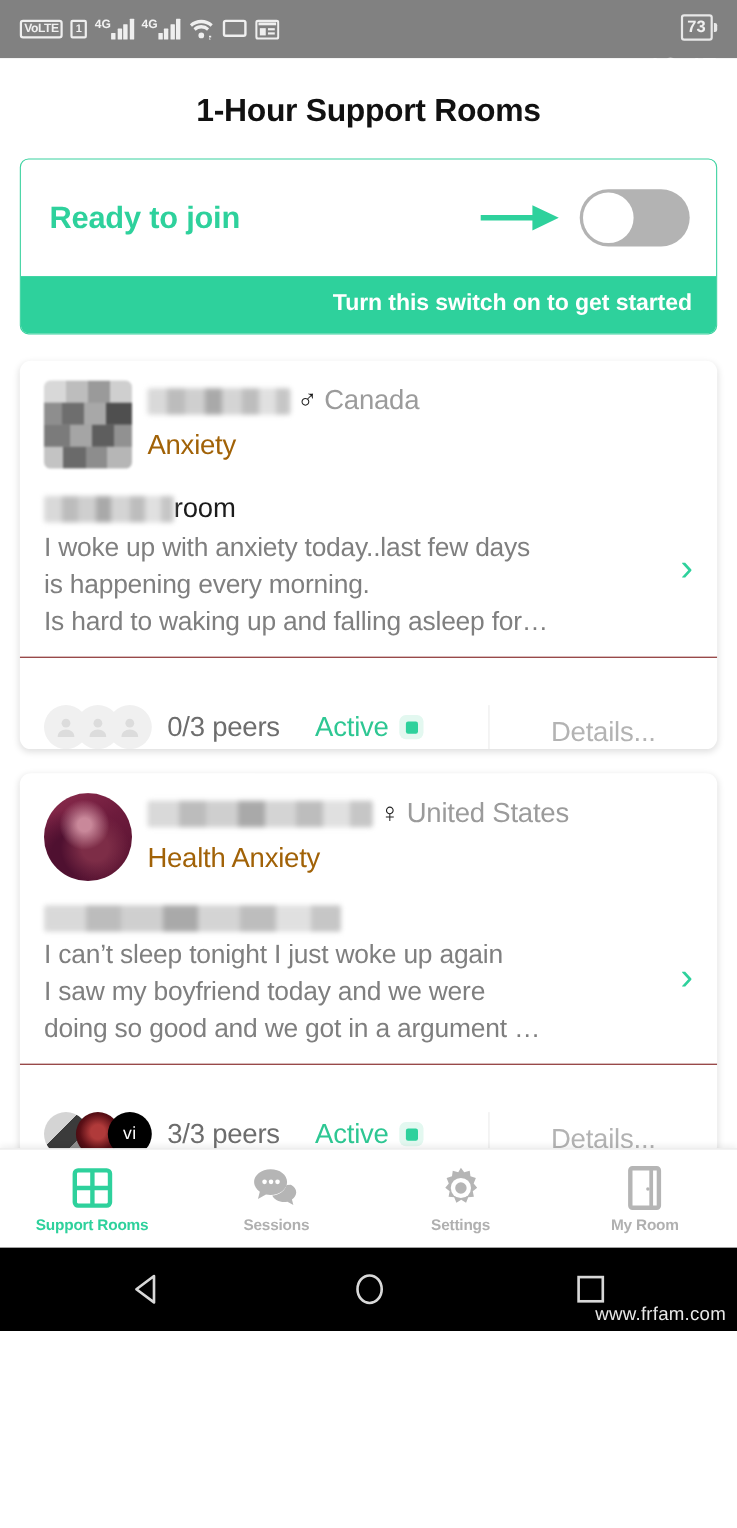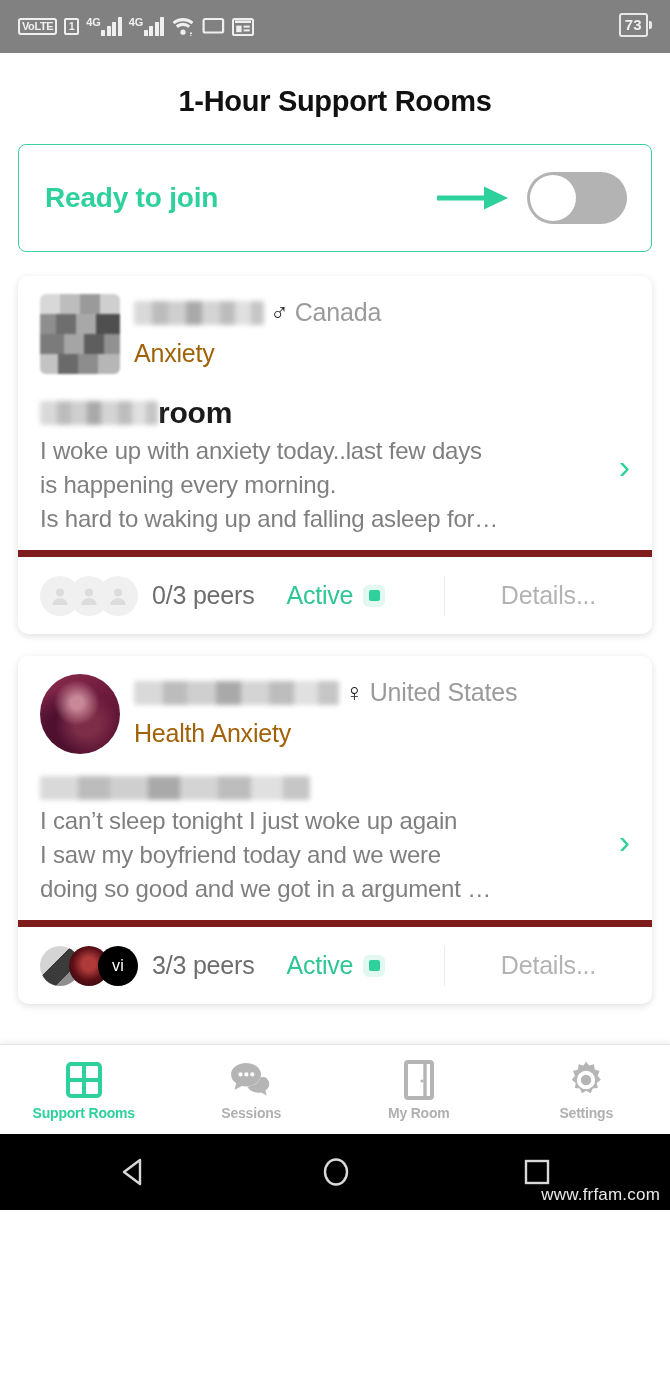--- a/index.html
+++ b/index.html
@@ -157,34 +157,34 @@
     filter: blur(2.6px);
     vertical-align: middle;
   }
   .gender { font-size: 25px; color: #1b1b1b; line-height: 1; }
   .country { font-size: 25px; color: #9b9b9b; letter-spacing: -0.2px; }
   .topic { font-size: 25px; color: #a16207; margin-top: 12px; letter-spacing: -0.2px; }
 
   .room-block { margin-top: 22px; position: relative; padding-right: 40px; }
   .room-title-row { display: flex; align-items: center; gap: 0; }
   .room-title {
-    font-size: 30px; font-weight: bold; color: #1b1b1b; letter-spacing: -0.2px;
+    font-size: 25px; font-weight: normal; color: #1b1b1b; letter-spacing: -0.2px;
   }
   .room-excerpt {
     font-size: 24px; color: #7f7f7f; line-height: 1.42;
     letter-spacing: -0.2px; margin-top: 4px; white-space: pre-line;
   }
   .chev {
     position: absolute; right: 0; top: 50%; transform: translateY(-50%);
     color: #2ed19c; font-size: 34px; font-weight: 300; line-height: 1;
   }
 
   .card-foot {
-    display: flex; align-items: center;
-    border-top: 7px solid #7f1d1d;
+    display: flex; align-items: flex-end;
+    border-top: 1px solid #7f1d1d;
     min-height: 84px;
   }
   .foot-left {
     flex: 1 1 auto; display: flex; align-items: center; gap: 14px;
     padding: 0 20px 0 22px;
     border-right: 1px solid #ececec;
   }
   .peer-stack { display: flex; align-items: center; }
   .peer {
     width: 40px; height: 40px; border-radius: 50%;
@@ -336,20 +336,21 @@
           <span class="arrow-wrap">
             <svg width="78" height="40" viewBox="0 0 78 40">
               <path d="M2 17.5h47v-9l24 11.5-24 11.5v-9H2z" fill="#2ed19c"></path>
             </svg>
           </span>
           <span class="switch">
             <span class="knob"></span>
           </span>
         </span>
       </div>
+      <div class="ready-hint">Turn this switch on to get started</div>
     </div>
 
     <div class="card">
       <div class="card-body">
         <div class="card-head">
           <div class="avatar pixel"></div>
           <div class="head-text">
             <div class="name-row">
               <span class="redacted" style="width:130px"></span>
               <span class="gender">♂</span>
@@ -466,37 +467,37 @@
           <circle cx="11.5" cy="13.4" r="2.1" fill="#fff"></circle>
           <circle cx="17.4" cy="13.4" r="2.1" fill="#fff"></circle>
           <circle cx="23.3" cy="13.4" r="2.1" fill="#fff"></circle>
           <path d="M31.5 16.2c-1.3 5.1-6.6 9-13 9.6 1.7 3.5 5.9 6 10.8 6 1 0 2-.1 3-.3l5.4 3-1.3-5c2.4-1.6 3.9-4 3.9-6.6 0-2.9-1.9-5.4-4.8-6.9l-4 .2z"></path>
         </svg>
       </span>
       <span class="lbl">Sessions</span>
     </div>
     <div class="tab">
       <span class="ico">
+        <svg width="42" height="42" viewBox="0 0 42 42" fill="#b5b5b5">
+          <path d="M21 2.5l3 4.1 5-1.3.7 5.1 4.9 1.6-2 4.8 3.2 4-4 3.2 1 5-5.1.5-2 4.8-4.4-2.6-4.4 2.6-2-4.8-5.1-.5 1-5-4-3.2 3.2-4-2-4.8 4.9-1.6.7-5.1 5 1.3z"></path>
+          <circle cx="21" cy="21" r="9.2" fill="#ffffff"></circle>
+          <circle cx="21" cy="21" r="5.2"></circle>
+        </svg>
+      </span>
+      <span class="lbl">Settings</span>
+    </div>
+    <div class="tab">
+      <span class="ico">
         <svg width="32" height="42" viewBox="0 0 32 42" fill="none" stroke="#b5b5b5" stroke-width="4">
           <rect x="3" y="3" width="26" height="36" rx="2"></rect>
           <path d="M22 3v36" stroke-width="3.4"></path>
           <circle cx="19" cy="22" r="1.6" fill="#b5b5b5" stroke="none"></circle>
         </svg>
       </span>
       <span class="lbl">My Room</span>
-    </div>
-    <div class="tab">
-      <span class="ico">
-        <svg width="42" height="42" viewBox="0 0 42 42" fill="#b5b5b5">
-          <path d="M21 2.5l3 4.1 5-1.3.7 5.1 4.9 1.6-2 4.8 3.2 4-4 3.2 1 5-5.1.5-2 4.8-4.4-2.6-4.4 2.6-2-4.8-5.1-.5 1-5-4-3.2 3.2-4-2-4.8 4.9-1.6.7-5.1 5 1.3z"></path>
-          <circle cx="21" cy="21" r="9.2" fill="#ffffff"></circle>
-          <circle cx="21" cy="21" r="5.2"></circle>
-        </svg>
-      </span>
-      <span class="lbl">Settings</span>
     </div>
   </div>
 
   <div class="navbar">
     <span class="nb">
       <svg width="34" height="34" viewBox="0 0 34 34" fill="none" stroke="#d8d8d8" stroke-width="2.4" stroke-linejoin="round">
         <path d="M23 5L7 17l16 12z"></path>
       </svg>
     </span>
     <span class="nb">

